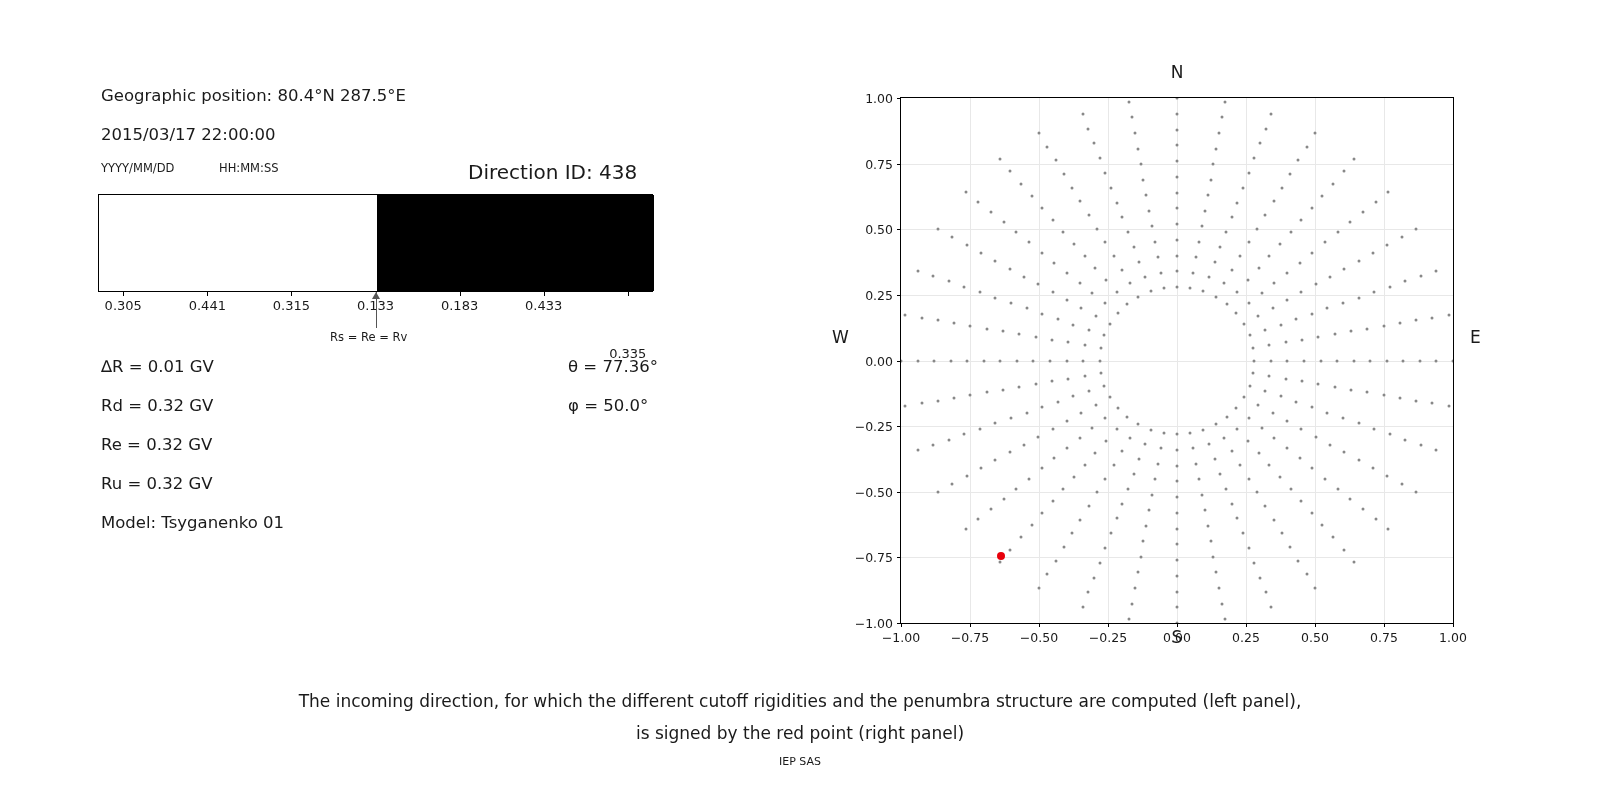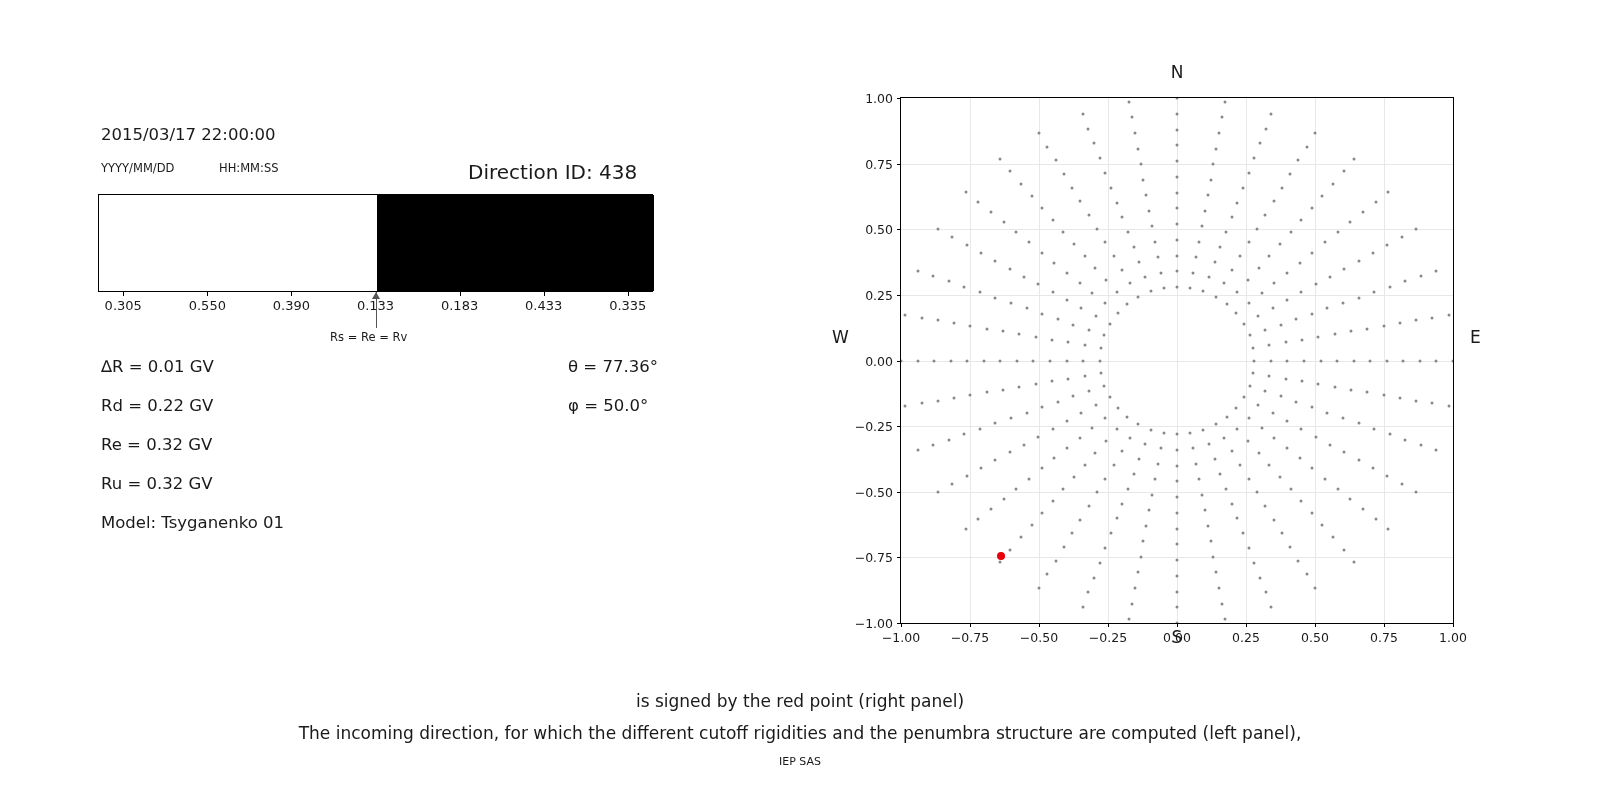--- a/index.html
+++ b/index.html
@@ -205,53 +205,54 @@
     text-align: center;
     font-size: 11px;
     color: #1a1a1a;
   }
 </style>
 </head>
 <body>
 
 <div id="left-panel">
 
+  <div class="info-line" id="geo-position">Geographic position: 80.4°N 287.5°E</div>
 
   <div class="info-line" id="datetime">2015/03/17 22:00:00</div>
 
   <div class="tiny-label" id="fmt-date">YYYY/MM/DD</div>
 
   <div class="tiny-label" id="fmt-time">HH:MM:SS</div>
 
   <div id="direction-id">Direction ID: 438</div>
 
   <div id="penumbra-plot">
     <div id="penumbra-black" style="left: 277.5px; width: 277.5px; background: rgb(0, 0, 0);"></div>
   </div>
   <div id="penumbra-axis">
       <div class="pen-tick" style="left: 25.2273px;"></div>
       <div class="pen-ticklabel" style="left: 25.2273px;">0.305</div>
       <div class="pen-tick" style="left: 109.318px;"></div>
-      <div class="pen-ticklabel" style="left: 109.318px;">0.550</div>
+      <div class="pen-ticklabel" style="left: 109.318px;">0.441</div>
       <div class="pen-tick" style="left: 193.409px;"></div>
-      <div class="pen-ticklabel" style="left: 193.409px;">0.390</div>
+      <div class="pen-ticklabel" style="left: 193.409px;">0.315</div>
       <div class="pen-tick" style="left: 277.5px;"></div>
       <div class="pen-ticklabel" style="left: 277.5px;">0.133</div>
       <div class="pen-tick" style="left: 361.591px;"></div>
       <div class="pen-ticklabel" style="left: 361.591px;">0.183</div>
       <div class="pen-tick" style="left: 445.682px;"></div>
       <div class="pen-ticklabel" style="left: 445.682px;">0.433</div>
       <div class="pen-tick" style="left: 529.773px;"></div>
-      <div class="pen-ticklabel" style="left: 529.773px;">0.335</div>
+      <div class="pen-ticklabel" style="left: 529.773px; margin-top: 48px;">0.335</div>
     </div>
   <div id="rs-arrow" style="left: 375.5px;"></div>
   <div id="rs-label">Rs = Re = Rv</div>
 
   <div class="param" id="p-dr">∆R = 0.01 GV</div>
-  <div class="param" id="p-rd">Rd = 0.22 GV</div>
+  <div class="param" id="p-rd">Rd = 0.32 GV</div>
   <div class="param" id="p-re">Re = 0.32 GV</div>
   <div class="param" id="p-ru">Ru = 0.32 GV</div>
   <div class="param" id="p-model">Model: Tsyganenko 01</div>
   <div class="param" id="p-theta">θ = 77.36°</div>
   <div class="param" id="p-phi">φ = 50.0°</div>
 </div>
 
 <div id="right-panel">
   <div class="compass" id="compass-n">N</div>
   <div class="compass" id="compass-s">S</div>
@@ -775,16 +776,16 @@
     <div class="ax-lbl-y" style="left: 25px; width: 48px; top: 254.875px;">0.25</div>
     <div class="ax-tick-y" style="left: 77px; top: 189.25px;"></div>
     <div class="ax-lbl-y" style="left: 25px; width: 48px; top: 189.25px;">0.50</div>
     <div class="ax-tick-y" style="left: 77px; top: 123.625px;"></div>
     <div class="ax-lbl-y" style="left: 25px; width: 48px; top: 123.625px;">0.75</div>
     <div class="ax-tick-y" style="left: 77px; top: 58px;"></div>
     <div class="ax-lbl-y" style="left: 25px; width: 48px; top: 58px;">1.00</div>
   </div>
 
 <div id="caption">
+  <div>The incoming direction, for which the different cutoff rigidities and the penumbra structure are computed (left panel),</div>
   <div>is signed by the red point (right panel)</div>
-  <div>The incoming direction, for which the different cutoff rigidities and the penumbra structure are computed (left panel),</div>
 </div>
 <div id="credit">IEP SAS</div>
 
 </body></html>

